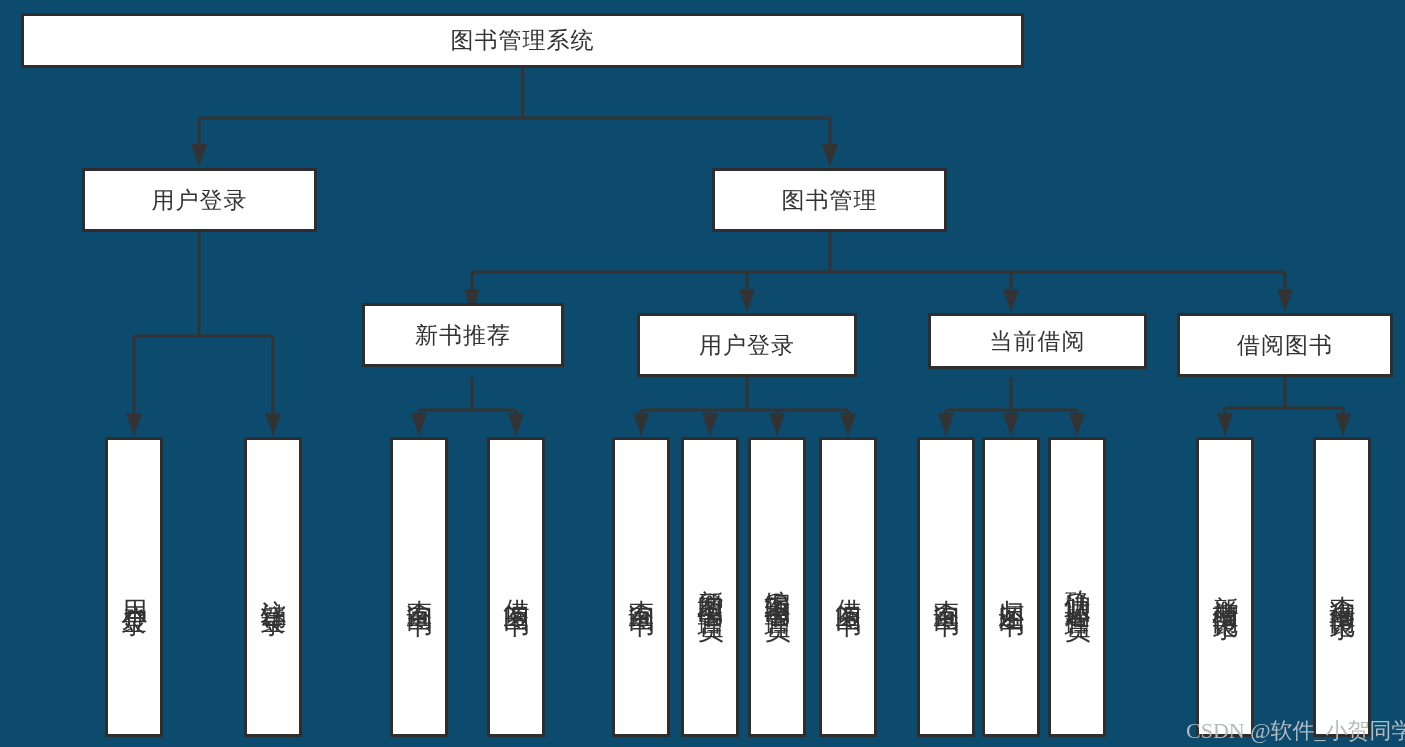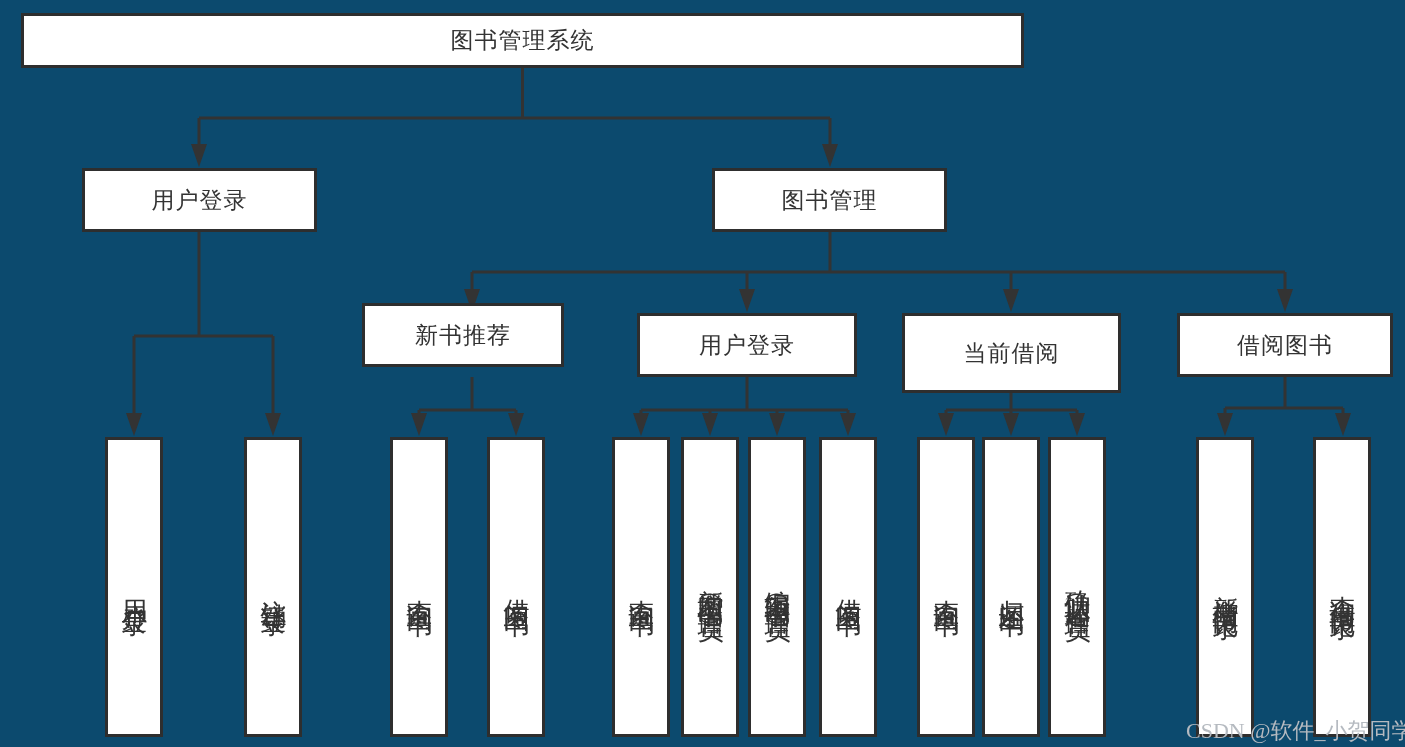--- a/index.html
+++ b/index.html
@@ -103,21 +103,21 @@
     </g>
   </svg>
 
   <div class="node hbox" style="left:21px; top:13px; width:1003px; height:55px;">图书管理系统</div>
 
   <div class="node hbox" style="left:82px; top:168px; width:235px; height:64px;">用户登录</div>
   <div class="node hbox" style="left:712px; top:168px; width:235px; height:64px;">图书管理</div>
 
   <div class="node hbox" style="left:362px; top:303px; width:202px; height:64px;">新书推荐</div>
   <div class="node hbox" style="left:637px; top:313px; width:220px; height:64px;">用户登录</div>
-  <div class="node hbox" style="left:902px; top:313px; width:219px; height:80px;">当前借阅</div>
+  <div class="node hbox" style="left:928px; top:313px; width:219px; height:56px;">当前借阅</div>
   <div class="node hbox" style="left:1177px; top:313px; width:216px; height:64px;">借阅图书</div>
 
   <div class="node vbox" style="left:105px; top:437px; width:58px; height:300px;">用户登录</div>
   <div class="node vbox" style="left:244px; top:437px; width:58px; height:300px;">注销登录</div>
 
   <div class="node vbox" style="left:390px; top:437px; width:58px; height:300px;">查询图书</div>
   <div class="node vbox" style="left:487px; top:437px; width:58px; height:300px;">借阅图书</div>
 
   <div class="node vbox" style="left:612px; top:437px; width:58px; height:300px;">查询图书</div>
   <div class="node vbox" style="left:681px; top:437px; width:58px; height:300px;">新增图书（管理员）</div>

